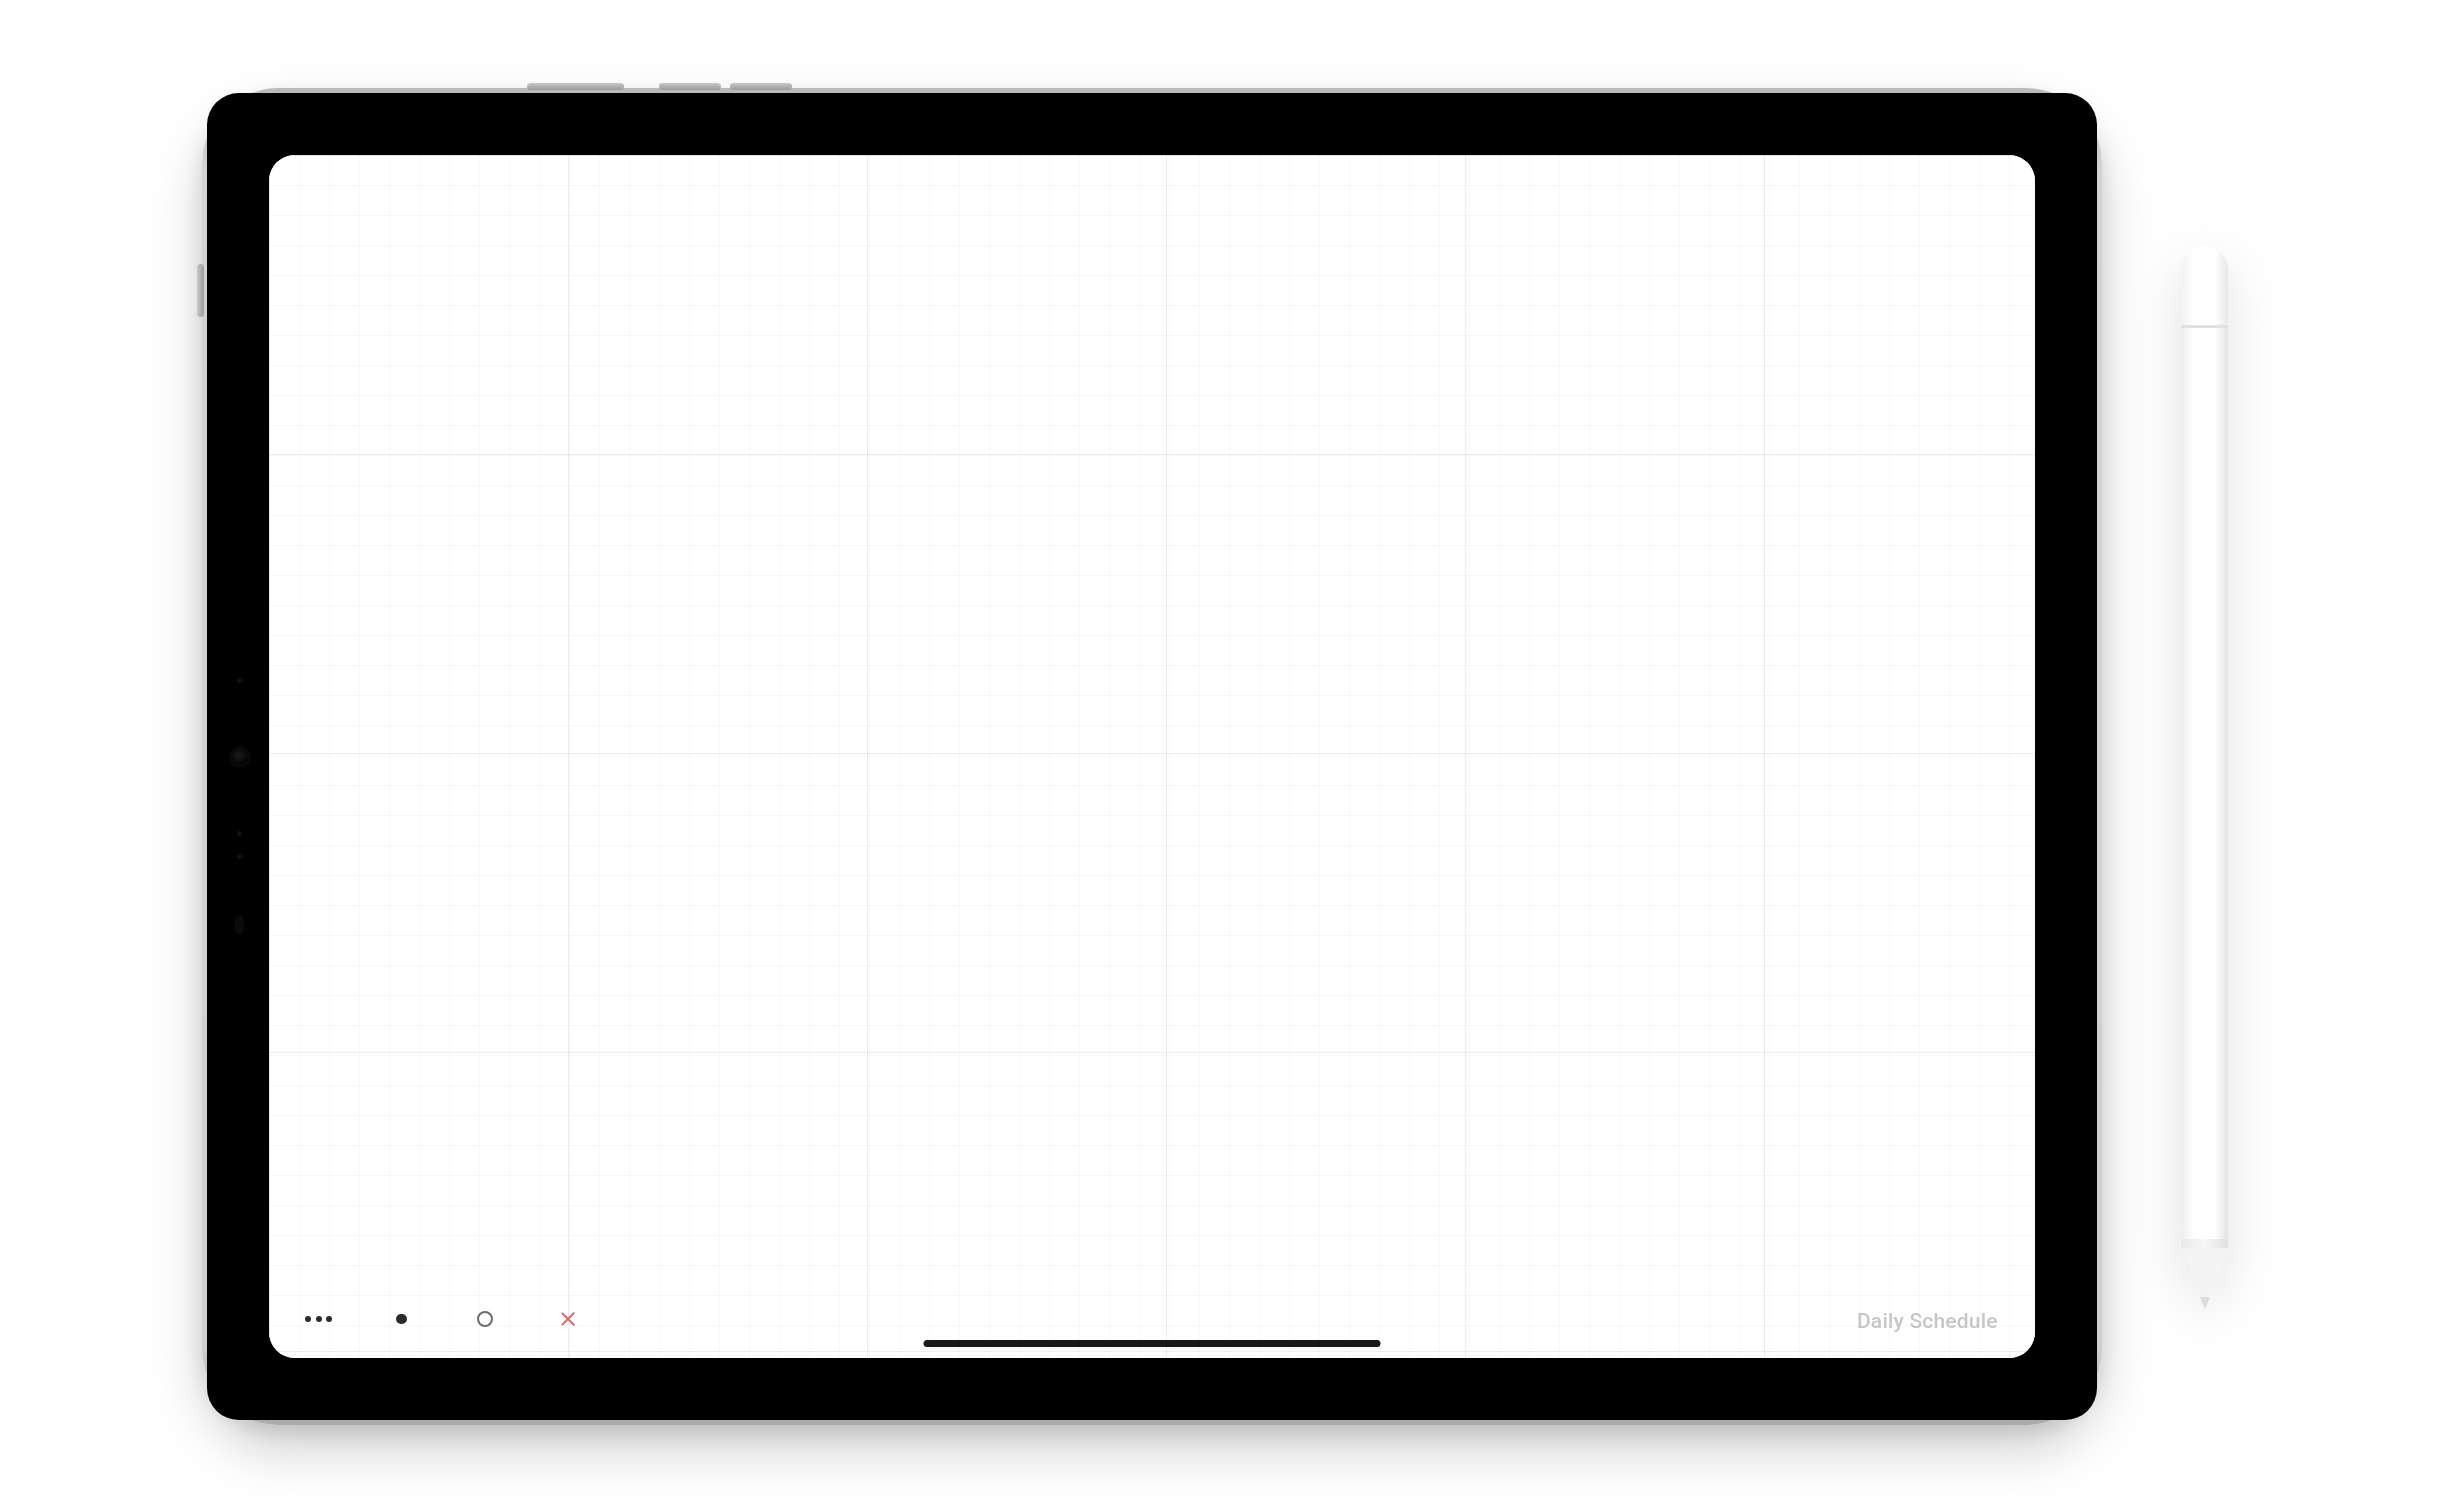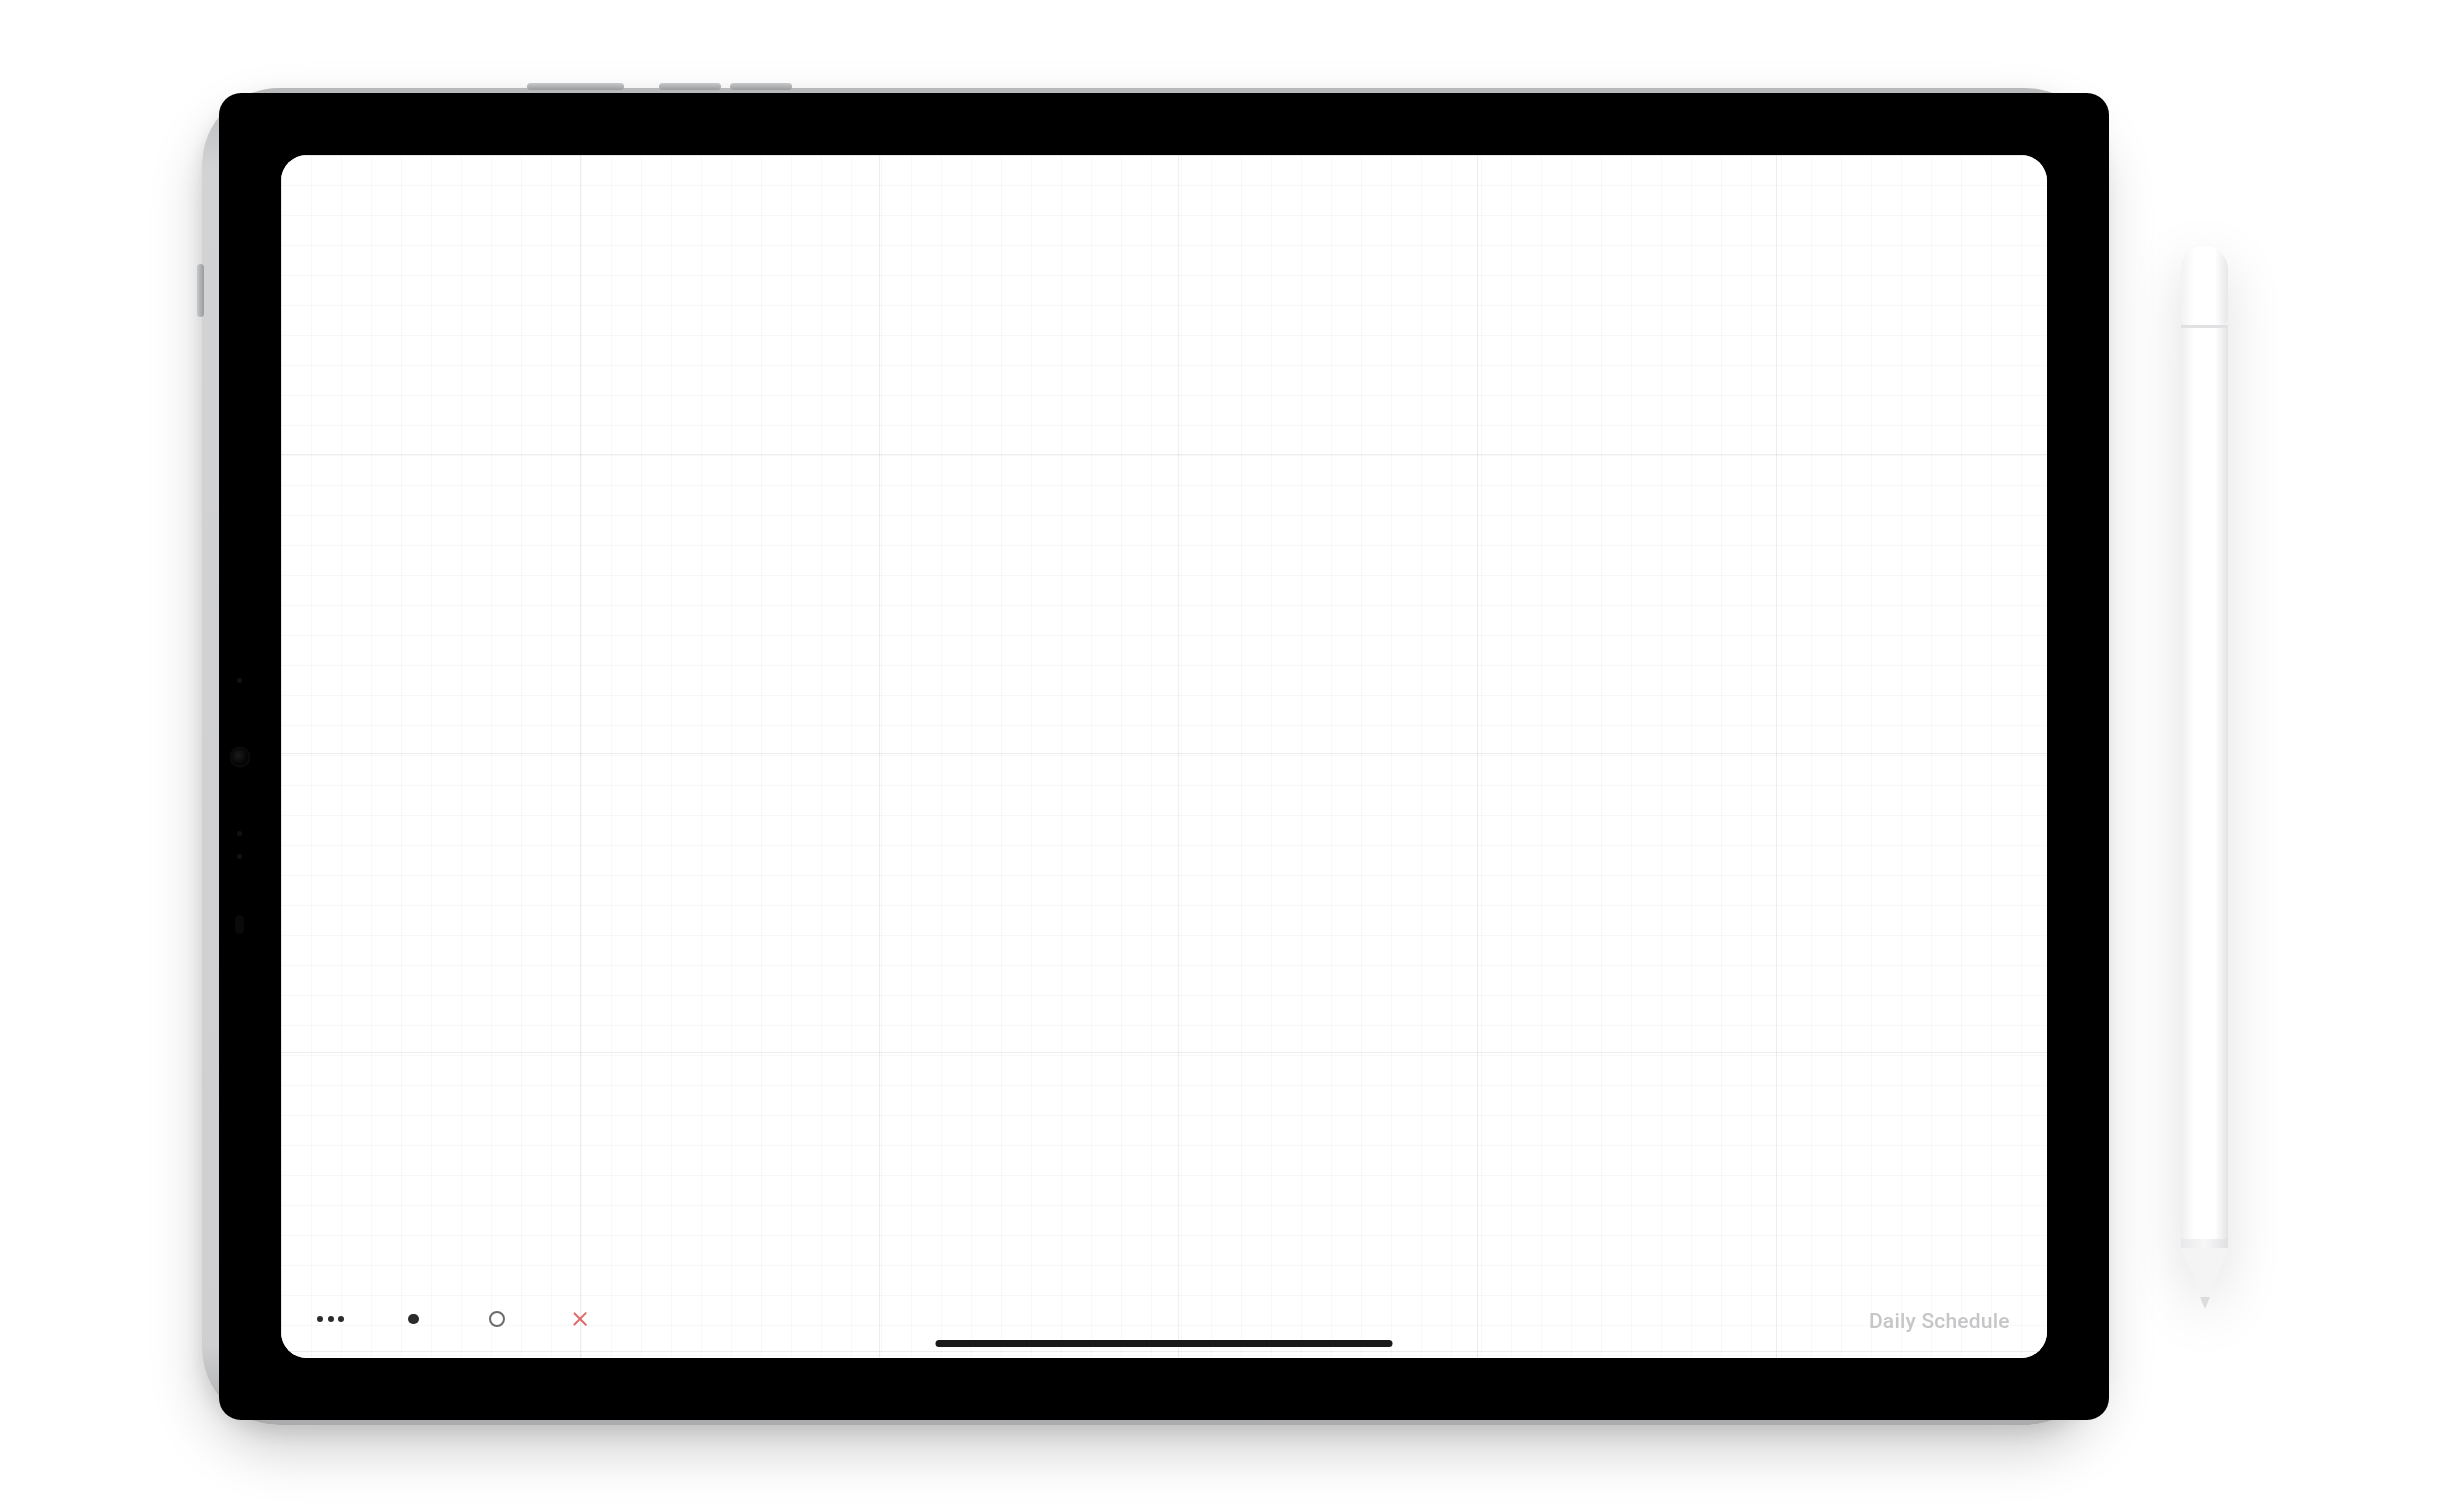--- a/index.html
+++ b/index.html
@@ -30,24 +30,23 @@
     border-radius: 77px;
     background: linear-gradient(180deg,#b8b9bb 0%,#d2d3d5 6%,#cfcfd1 94%,#a9aaac 100%);
     box-shadow:
       0 26px 53px rgba(0,0,0,.18),
       0 8.8px 17.6px rgba(0,0,0,.10);
     padding: 5.3px;
   }
   .ipad-bezel {
     width: 100%;
     height: 100%;
-    border-radius: 22px;
+    border-radius: 32px;
     background: #000;
     padding: 62px 62px; 
-    margin-left: 12px;
   }
 
   
   .btn-power {
     position: absolute;
     top: -5.3px; left: 325px;
     width: 97px; height: 7px;
     background: linear-gradient(180deg,#c7c8ca,#9a9b9d);
     border-radius: 3.5px;
   }

